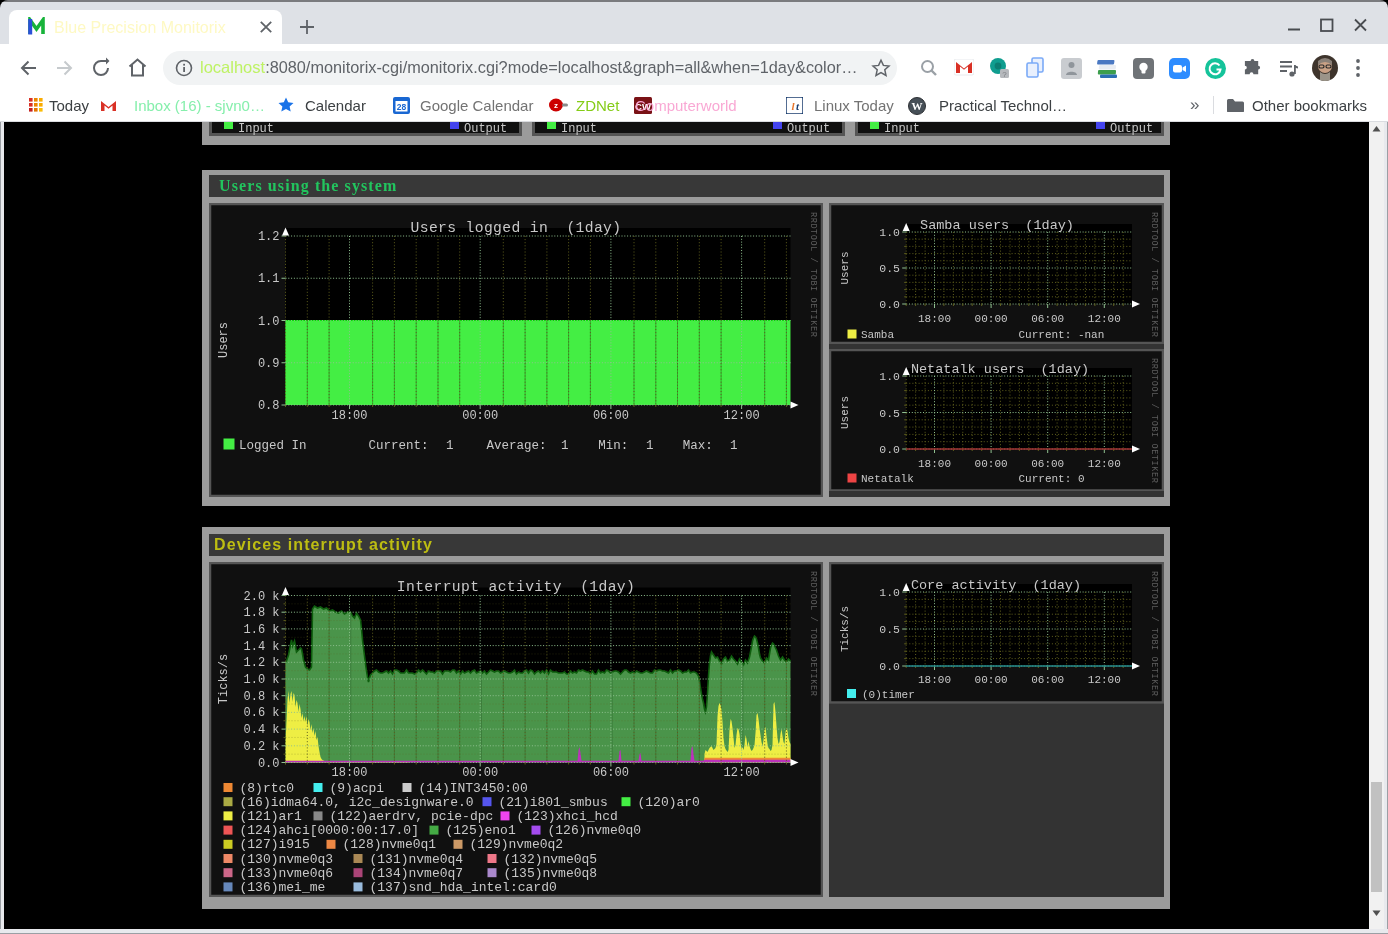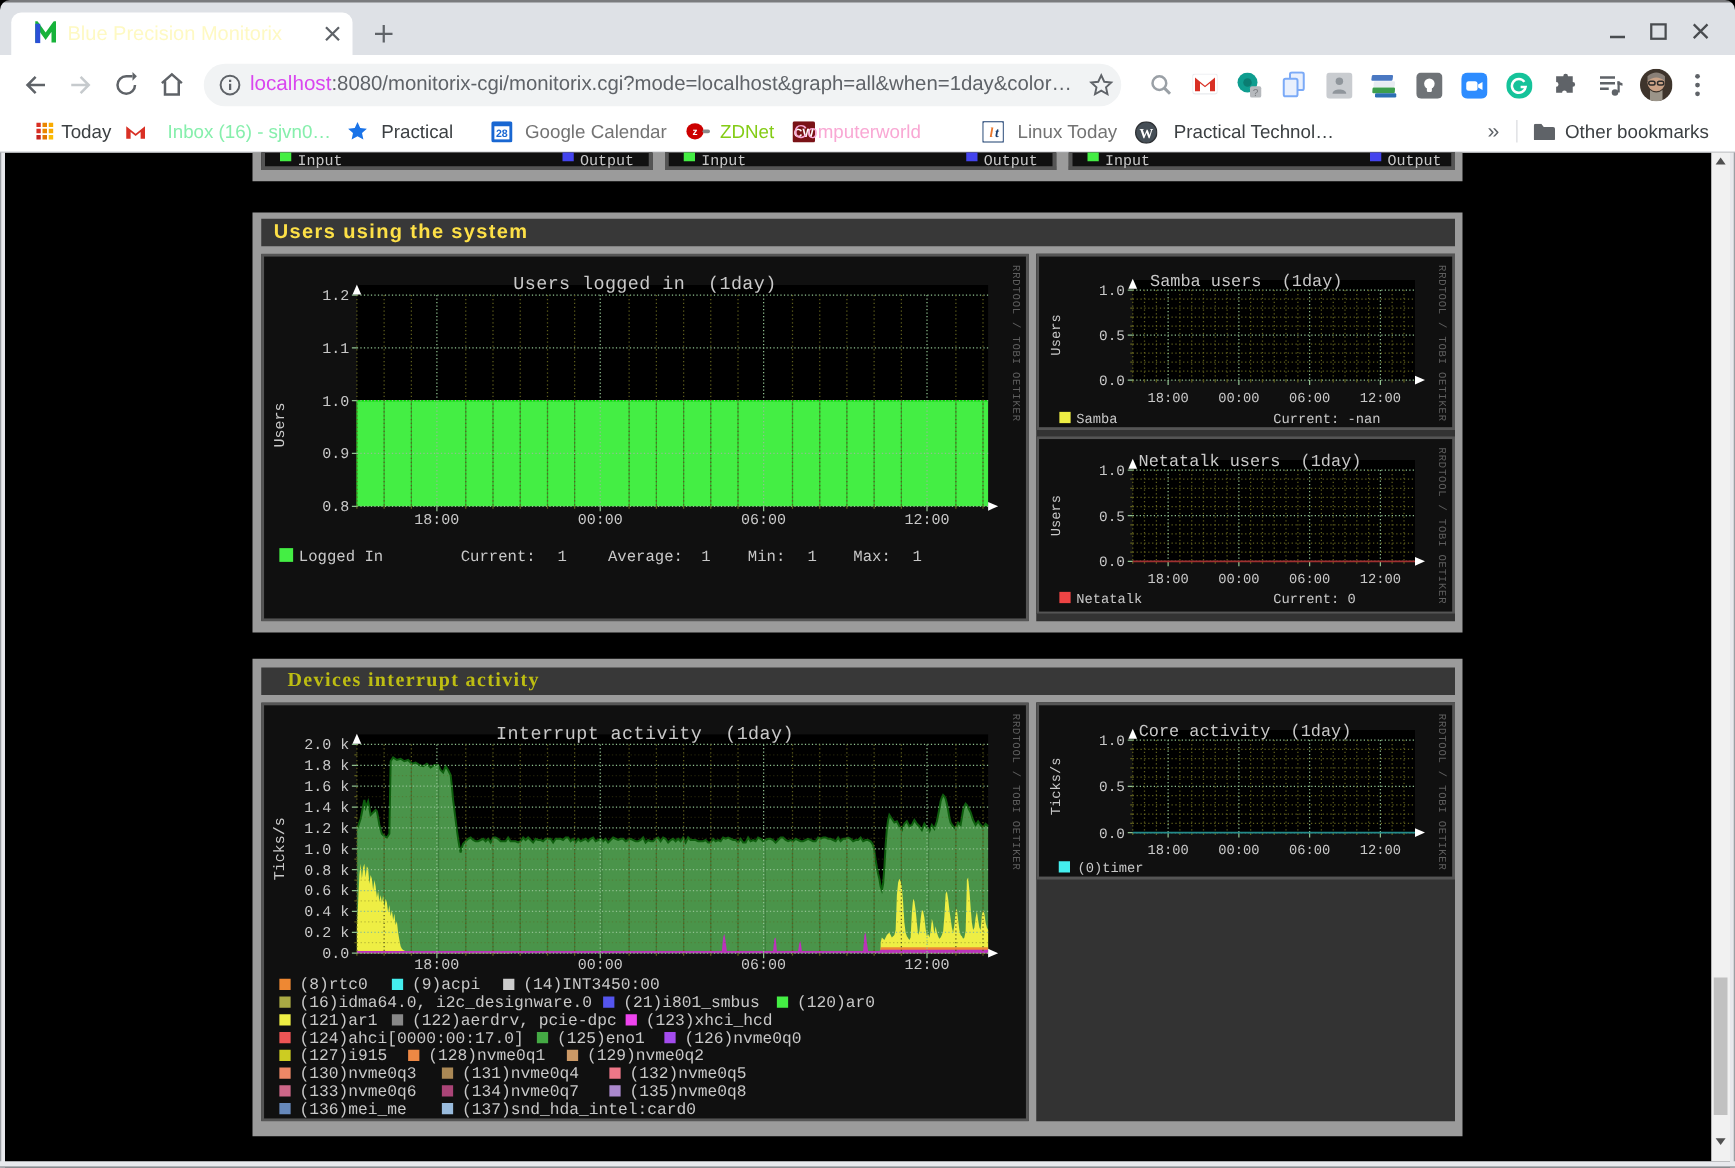--- a/index.html
+++ b/index.html
@@ -32,21 +32,21 @@
   </svg>
 <svg style="position:absolute;left:126px;top:56px" width="23" height="23">
     <path d="M3.5,10.5 L11.5,3.5 L19.5,10.5 M6,9 L6,19.5 L17,19.5 L17,9" stroke="#5f6368" stroke-width="2" fill="none"></path>
   </svg>
 <div style="position:absolute;left:163px;top:51px;width:734px;height:34px;background:#f1f3f4;border-radius:17px"></div>
 <svg style="position:absolute;left:175px;top:59px" width="18" height="18">
     <circle cx="9" cy="9" r="7.5" stroke="#5f6368" stroke-width="1.6" fill="none"></circle>
     <rect x="8.2" y="8" width="1.8" height="5" fill="#5f6368"></rect>
     <rect x="8.2" y="4.8" width="1.8" height="1.8" fill="#5f6368"></rect>
   </svg>
-<div style="position:absolute;left:200px;top:57.5px;font:16.3px 'Liberation Sans';color:#5f6368"><span style="color:#d946ef;font-size:16.5px">localhost</span>:8080/monitorix-cgi/monitorix.cgi?mode=localhost&amp;graph=all&amp;when=1day&amp;color…</div>
+<div style="position:absolute;left:200px;top:57.5px;font:16.3px 'Liberation Sans';color:#5f6368"><span style="color:#bef264;font-size:16.5px">localhost</span>:8080/monitorix-cgi/monitorix.cgi?mode=localhost&amp;graph=all&amp;when=1day&amp;color…</div>
 <svg style="position:absolute;left:871px;top:58px" width="20" height="20">
     <path d="M10,2.2 L12.4,7.4 L18,8 L13.8,11.8 L15,17.4 L10,14.5 L5,17.4 L6.2,11.8 L2,8 L7.6,7.4 Z" stroke="#5f6368" stroke-width="1.5" fill="none"></path>
   </svg>
 <svg style="position:absolute;left:919px;top:58px" width="20" height="20">
     <circle cx="8.5" cy="8.5" r="5.5" stroke="#9aa0a6" stroke-width="2" fill="none"></circle>
     <path d="M12.5,12.5 L17,17" stroke="#9aa0a6" stroke-width="2.4"></path>
   </svg>
 <svg style="position:absolute;left:954px;top:59px" width="20" height="18">
     <rect x="0" y="0" width="20" height="16" rx="2" fill="#fff" stroke="#e8eaed"></rect>
     <path d="M2,14 L2,3 L10,9.5 L18,3 L18,14 L14,14 L14,7.5 L10,10.8 L6,7.5 L6,14 Z" fill="#D93025"></path>
@@ -126,21 +126,21 @@
     <rect x="10" y="10" width="3.6" height="3.6" fill="#fbbc04"></rect>
   </svg>
 <div style="font:15px 'Liberation Sans';color:#3c4043;position:absolute;top:97px;left:49px">Today</div>
 <svg style="position:absolute;left:100px;top:99px" width="17" height="13">
     <path d="M1,12 L1,2 L8.5,8 L16,2 L16,12 L12.5,12 L12.5,6.5 L8.5,9.8 L4.5,6.5 L4.5,12 Z" fill="#D93025"></path>
   </svg>
 <div style="font:15px 'Liberation Sans';color:#86efac;position:absolute;top:97px;left:134px">Inbox (16) - sjvn0…</div>
 <svg style="position:absolute;left:278px;top:97px" width="16" height="16">
     <path d="M8,0.5 L10.2,5.3 L15.5,5.9 L11.6,9.4 L12.7,14.6 L8,12 L3.3,14.6 L4.4,9.4 L0.5,5.9 L5.8,5.3 Z" fill="#1a73e8"></path>
   </svg>
-<div style="font:15px 'Liberation Sans';color:#3c4043;position:absolute;top:97px;left:305px">Practical</div>
+<div style="font:15px 'Liberation Sans';color:#3c4043;position:absolute;top:97px;left:305px">Calendar</div>
 <svg style="position:absolute;left:393px;top:97px" width="17" height="17">
     <rect width="17" height="17" rx="2" fill="#1967d2"></rect>
     <rect x="2.5" y="4" width="12" height="10.5" fill="#fff"></rect>
     <text x="8.5" y="12.5" font-size="8.5" font-family="Liberation Sans" fill="#1967d2" text-anchor="middle" font-weight="bold">28</text>
   </svg>
 <div style="font:15px 'Liberation Sans';color:#737373;position:absolute;top:97px;left:420px">Google Calendar</div>
 <svg style="position:absolute;left:549px;top:98px" width="19" height="14">
     <ellipse cx="7" cy="7" rx="7" ry="6.5" fill="#c00"></ellipse>
     <text x="7" y="10" font-size="8" fill="#fff" text-anchor="middle" font-family="Liberation Sans" font-weight="bold">z</text>
     <rect x="13" y="5.5" width="6" height="3" rx="1.5" fill="#8a8a8a"></rect>
@@ -180,25 +180,25 @@
 <div style="position:absolute;left:561.0px;top:121.5px;font:12px 'Liberation Mono';color:#C8C8C8">Input</div>
 <div style="position:absolute;left:773.0px;top:122px;width:9px;height:7px;background:#4444EE"></div>
 <div style="position:absolute;left:787.0px;top:121.5px;font:12px 'Liberation Mono';color:#C8C8C8">Output</div>
 <div style="position:absolute;left:854.5px;top:122px;width:309.5px;height:14px;background:#101010;border-left:3px solid #555555;border-right:3px solid #555555;border-bottom:3px solid #555555;box-sizing:border-box"></div>
 <div style="position:absolute;left:870.0px;top:122px;width:9px;height:7px;background:#44EE44"></div>
 <div style="position:absolute;left:884.0px;top:121.5px;font:12px 'Liberation Mono';color:#C8C8C8">Input</div>
 <div style="position:absolute;left:1096.0px;top:122px;width:9px;height:7px;background:#4444EE"></div>
 <div style="position:absolute;left:1110.0px;top:121.5px;font:12px 'Liberation Mono';color:#C8C8C8">Output</div>
 <div style="position:absolute;left:202px;top:169.5px;width:968px;height:336px;background:#9b9b9b"></div>
 <div style="position:absolute;left:208.5px;top:174.5px;width:955.5px;height:22px;background:#383838"></div>
-<div style="position:absolute;left:219px;top:176.5px;font-family:Liberation Sans, sans-serif;font-weight:bold;font-size:16px;letter-spacing:1.1px;color:#fde047">Users using the system</div>
+<div style="position:absolute;left:219px;top:176.5px;font-family:Liberation Serif, serif;font-weight:bold;font-size:16px;letter-spacing:1.1px;color:#22c55e">Users using the system</div>
 <div style="position:absolute;left:828.5px;top:203px;width:335px;height:294px;background:#333333"></div>
 <div style="position:absolute;left:202px;top:527px;width:968px;height:382px;background:#9b9b9b"></div>
 <div style="position:absolute;left:208.5px;top:533.5px;width:955.5px;height:22px;background:#383838"></div>
-<div style="position:absolute;left:230px;top:535.5px;font-family:Liberation Serif, serif;font-weight:bold;font-size:16px;letter-spacing:1.1px;color:#bdbd12">Devices interrupt activity</div>
+<div style="position:absolute;left:214px;top:535.5px;font-family:Liberation Sans, sans-serif;font-weight:bold;font-size:16px;letter-spacing:1.1px;color:#bdbd12">Devices interrupt activity</div>
 <div style="position:absolute;left:828.5px;top:562px;width:335px;height:335px;background:#333333"></div>
 <svg style="position:absolute;left:208.5px;top:203px" width="614" height="294">
     <rect x="0" y="0" width="614" height="294" fill="#101010"></rect>
     <rect x="1" y="1" width="612" height="292" fill="none" stroke="#555555" stroke-width="2.5"></rect>
     <rect x="76.5" y="25.0" width="505.0" height="177.0" fill="#000000"></rect>
     <rect x="76.5" y="117.5" width="505.0" height="84.5" fill="#44EE44"></rect>
     <line x1="76.5" y1="117.5" x2="581.5" y2="117.5" stroke="#00DD00" stroke-width="1.2"></line>
     <line x1="76.5" y1="117.5" x2="76.5" y2="202.0" stroke="#2db32d" stroke-width="1"></line>
     <line x1="98.3" y1="117.5" x2="98.3" y2="202.0" stroke="#2db32d" stroke-width="1"></line>
     <line x1="120.1" y1="117.5" x2="120.1" y2="202.0" stroke="#2db32d" stroke-width="1"></line>

